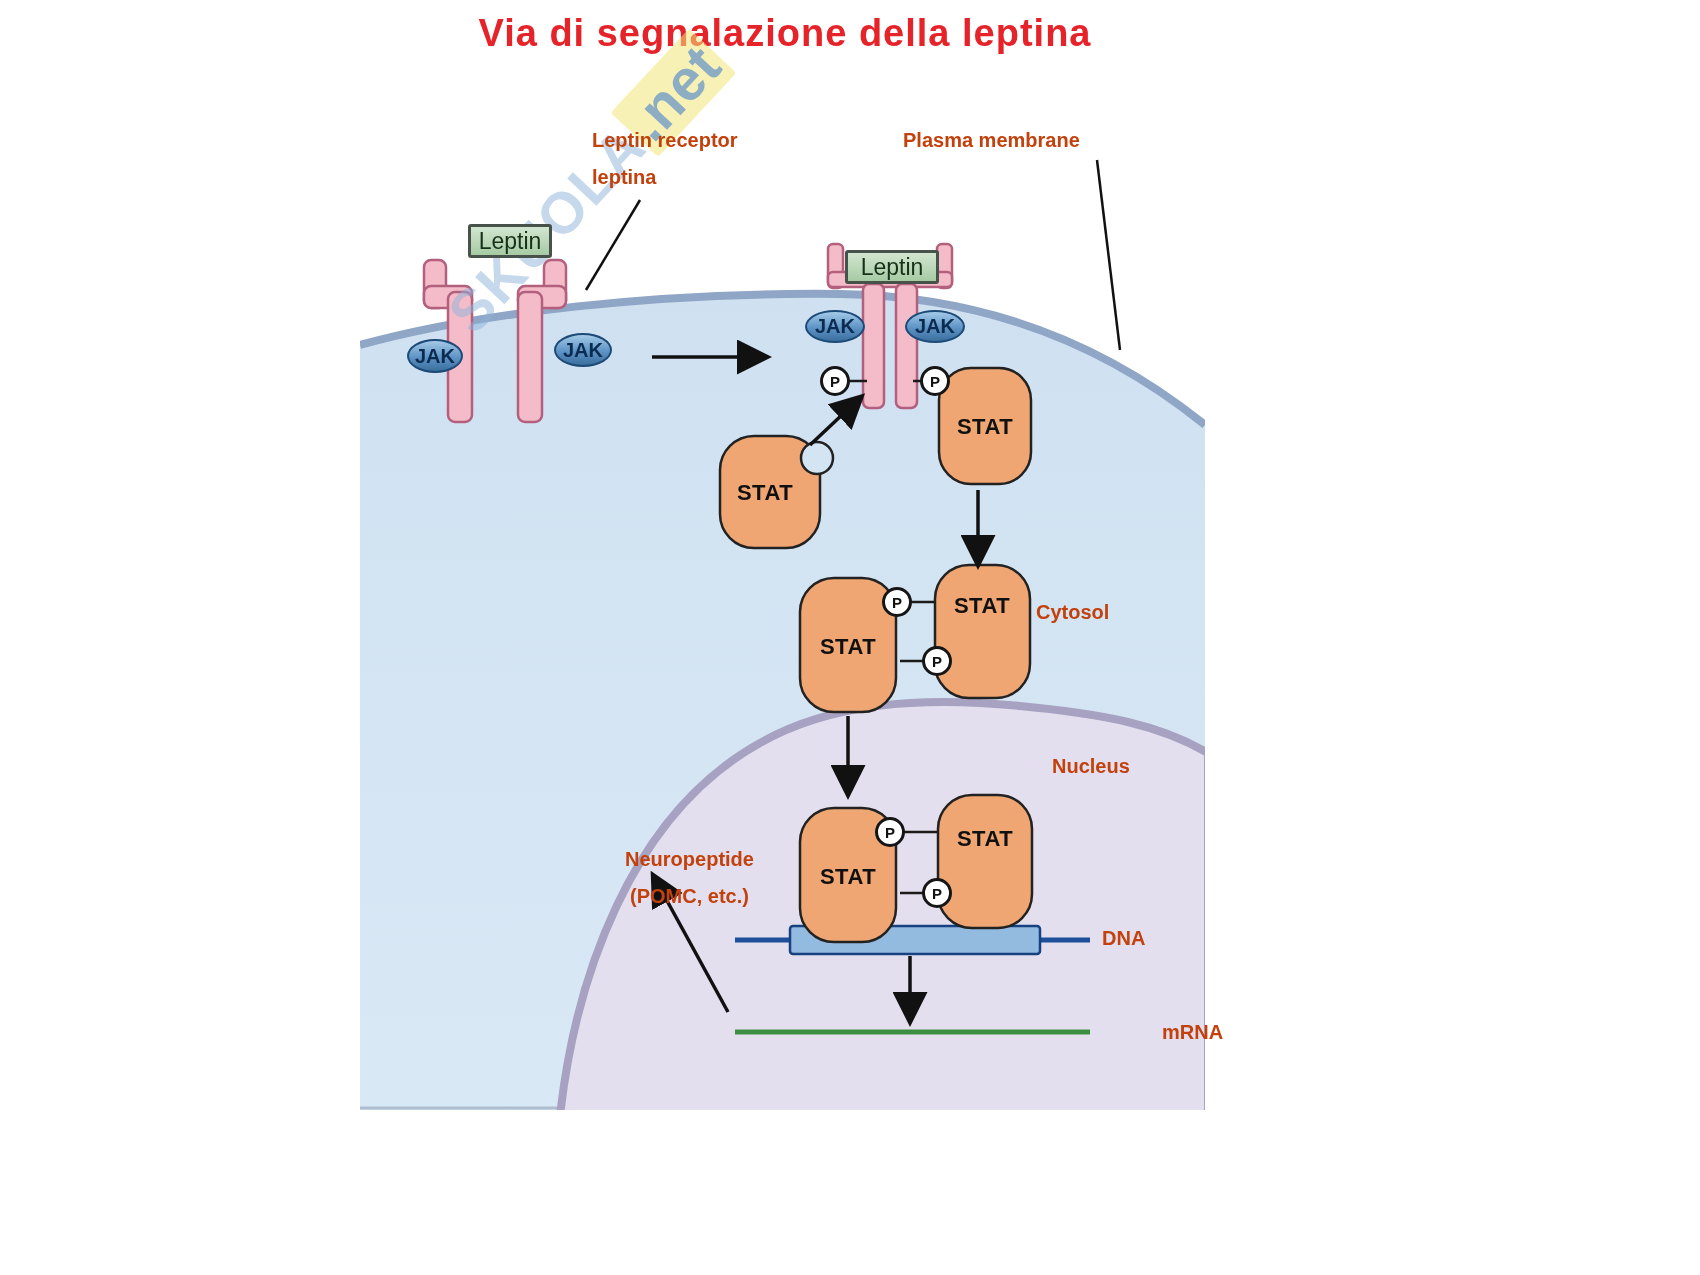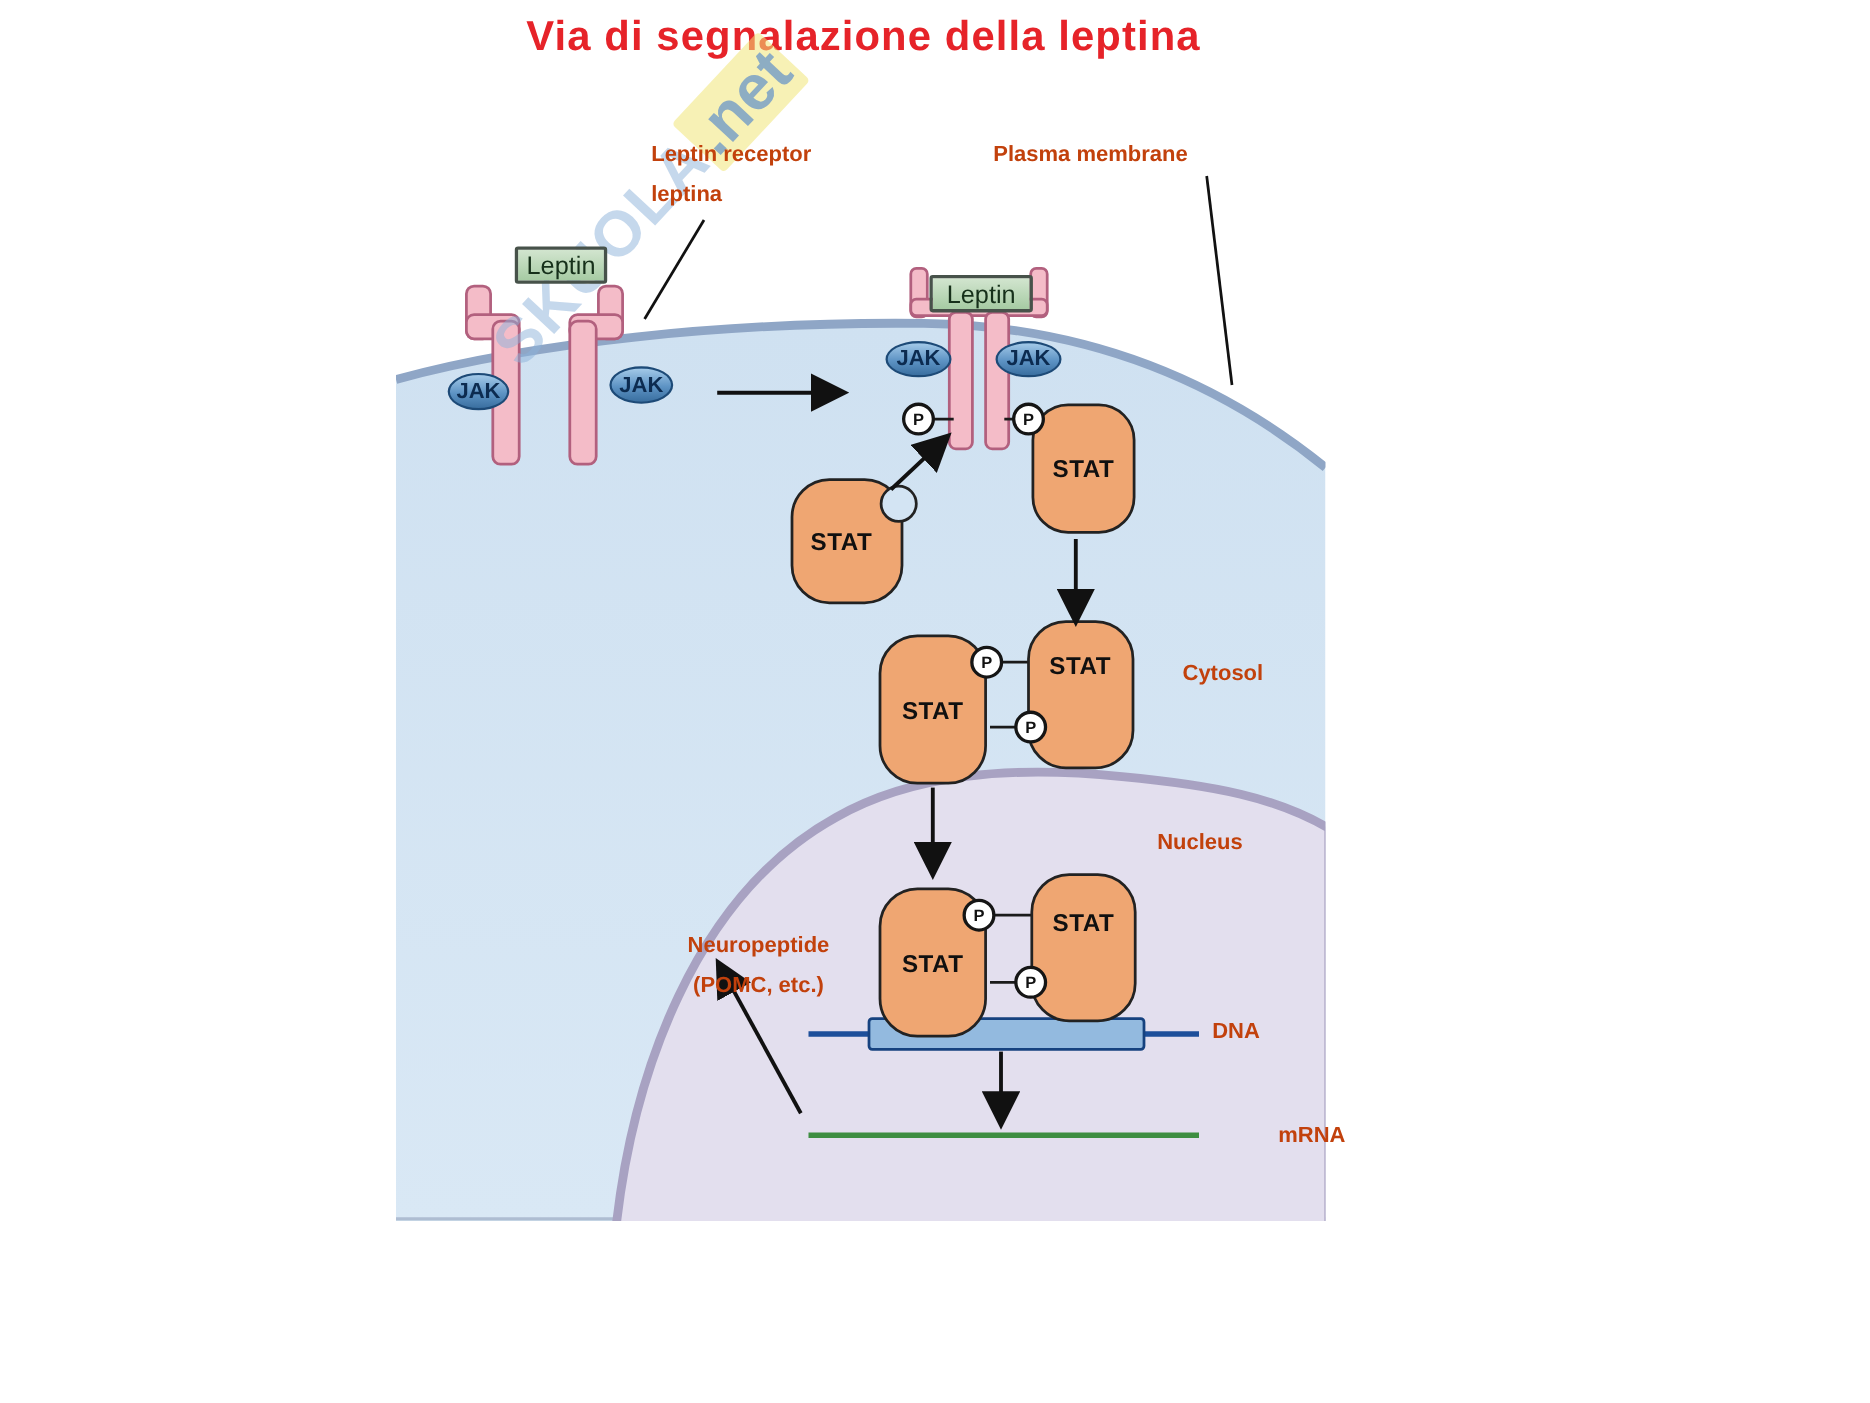--- a/index.html
+++ b/index.html
@@ -142,21 +142,21 @@
 
   <div class="watermark">
     <span>SKUOLA</span><span class="wm-net">.net</span>
   </div>
 
   <div class="lbl" style="left:592px; top:122px;">
     <div>Leptin receptor</div>
     <div>leptina</div>
   </div>
   <div class="lbl" style="left:903px; top:122px;">Plasma membrane</div>
-  <div class="lbl" style="left:1075px; top:594px;">Cytosol</div>
+  <div class="lbl" style="left:1036px; top:594px;">Cytosol</div>
   <div class="lbl" style="left:1052px; top:748px;">Nucleus</div>
   <div class="lbl center" style="left:572px; top:793px; width:235px;">
     <div>Neuropeptide</div>
     <div>(POMC, etc.)</div>
   </div>
   <div class="lbl" style="left:1102px; top:920px;">DNA</div>
   <div class="lbl" style="left:1162px; top:1014px;">mRNA</div>
 
   <div class="leptin-box" style="left:468px; top:224px; width:84px; height:34px;">Leptin</div>
   <div class="leptin-box" style="left:845px; top:250px; width:94px; height:34px;">Leptin</div>

